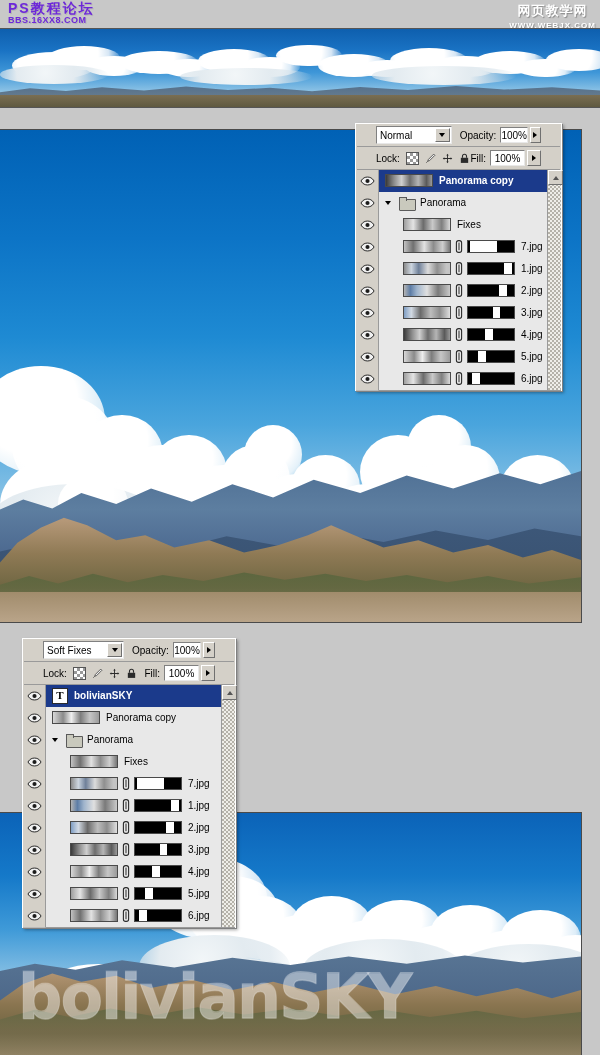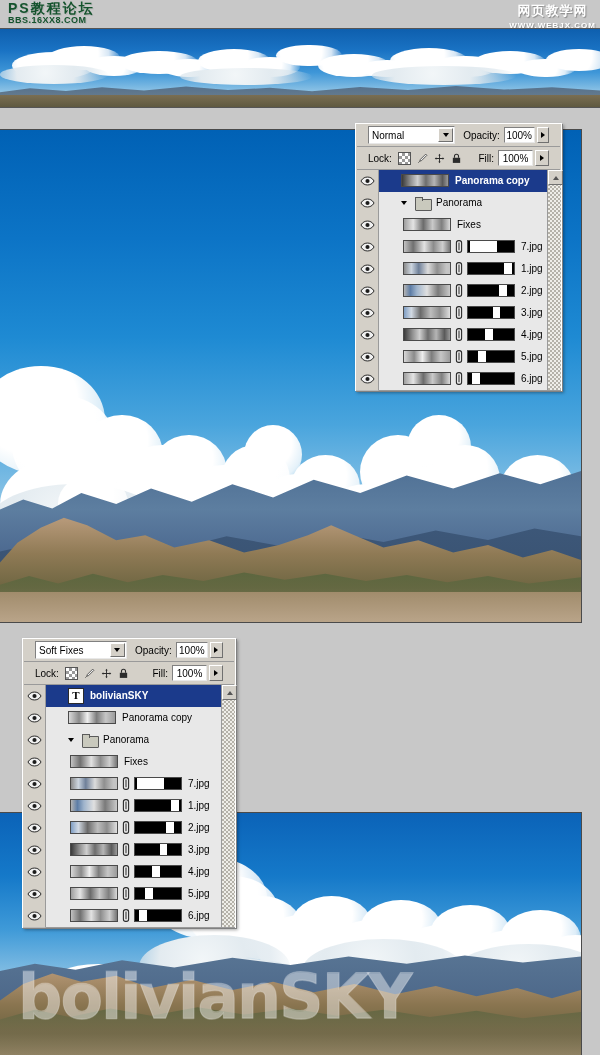--- a/index.html
+++ b/index.html
@@ -11,21 +11,21 @@
   }
 
   
   .imgwrap{position:absolute;overflow:hidden;}
   .sky{position:absolute;left:0;top:0;width:100%;height:100%;}
   .cloudlayer{position:absolute;left:0;top:0;width:100%;height:100%;}
   .ridge{position:absolute;left:0;width:100%;}
 
   
   #topbar{position:absolute;left:0;top:0;width:600px;height:28px;background:#c8c8c8;}
-  .wm-left{position:absolute;left:8px;top:1px;color:#14532d;line-height:1;}
+  .wm-left{position:absolute;left:8px;top:1px;color:#6d28d9;line-height:1;}
   .wm-left .l1{font-size:14px;letter-spacing:2px;font-weight:bold;text-shadow:1px 1px 0 #b5b5b5;}
   .wm-left .l2{font-size:9px;letter-spacing:0.5px;margin-top:1px;font-weight:bold;text-shadow:1px 1px 0 #b5b5b5;}
   .wm-right{position:absolute;right:4px;top:2px;text-align:center;color:#fff;}
   .wm-right .r1{font-size:13px;letter-spacing:1px;font-weight:bold;text-shadow:1px 1px 1px #8a8a8a;}
   .wm-right .r2{font-size:8px;letter-spacing:1px;font-weight:bold;margin-top:1px;text-shadow:1px 1px 1px #8a8a8a;}
 
   
   #strip{left:0;top:28px;width:600px;height:78px;border-top:1px solid #555;border-bottom:1px solid #555;}
   #strip .sky{background:linear-gradient(to bottom,#0e5fae 0%,#1a73c4 28%,#3f97d8 56%,#86bfe4 78%,#b9d6e6 100%);}
 
@@ -49,21 +49,21 @@
     font-family:"DejaVu Sans", sans-serif;font-weight:bold;letter-spacing:-2px;
     color:rgba(255,255,255,.30);
     text-shadow:0 1px 0 rgba(255,255,255,.20);
     -webkit-text-stroke:1px rgba(255,255,255,.22);
     pointer-events:none;white-space:nowrap;}
 
   
   .panel{position:absolute;background:#d4d0c8;border:1px solid #ffffff;
          box-shadow:1px 1px 0 #808080, 2px 2px 3px rgba(0,0,0,.35);
          font-size:10px;color:#000;}
-  .panel .prow{display:flex;align-items:center;height:22px;padding:0 12px;}
+  .panel .prow{display:flex;align-items:center;height:22px;padding:0 20px;}
   .sep{height:1px;background:#9a9a9a;margin:0 1px;}
 
   .blendsel{position:relative;width:98px;height:16px;background:#fff;border:1px solid #808080;
             border-right-color:#e8e8e8;border-bottom-color:#e8e8e8;display:flex;align-items:center;}
   .blendsel span{padding-left:3px;font-size:10px;}
   .blendsel .arrowbtn{position:absolute;right:1px;top:1px;width:13px;height:12px;background:#d4d0c8;
             border:1px solid #fff;border-right-color:#707070;border-bottom-color:#707070;
             display:flex;align-items:center;justify-content:center;}
   .tri-d{width:0;height:0;border-left:3px solid transparent;border-right:3px solid transparent;border-top:4px solid #000;}
   .tri-r{width:0;height:0;border-top:3px solid transparent;border-bottom:3px solid transparent;border-left:4px solid #000;}
@@ -83,21 +83,21 @@
 
   
   .layerlist{position:relative;background:#e8e8e8;}
   .lrow{display:flex;align-items:center;height:22px;position:relative;background:#e8e8e8;}
   .lrow.sel{background:#1b3a8b;}
   .lrow.sel .lname{color:#fff;font-weight:bold;}
   .lrow .eyecell{width:22px;min-width:22px;height:22px;display:flex;align-items:center;justify-content:center;
         background:#d4d0c8;border-right:1px solid #9a9a9a;border-bottom:1px solid #b9b9b9;}
   .lrow.sel .eyecell{background:#d4d0c8;}
   .eye{width:15px;height:10px;}
-  .lbody{flex:1;display:flex;align-items:center;height:22px;padding-left:22px;border-bottom:1px solid #9a9a9a;}
+  .lbody{flex:1;display:flex;align-items:center;height:22px;padding-left:6px;border-bottom:1px solid #9a9a9a;}
   .lrow.sel .lbody{border-bottom:1px solid #39508f;}
   .lname{font-size:10px;margin-left:6px;white-space:nowrap;}
 
   .thumb{width:46px;height:11px;border:1px solid #4a4a4a;background:#fff;position:relative;overflow:hidden;}
   .thumb .tstrip{position:absolute;left:0;top:0;width:100%;height:100%;}
   .maskthumb{width:46px;height:11px;border:1px solid #4a4a4a;position:relative;overflow:hidden;background:#000;}
   .maskthumb i{position:absolute;top:0;height:100%;background:#fff;}
   .linkic{width:10px;height:13px;margin:0 3px;}
   .folder{width:15px;height:12px;position:relative;}
   .folder:before{content:"";position:absolute;left:0;top:2px;width:15px;height:10px;background:#c9c9bd;border:1px solid #5a5a5a;border-radius:0 0 1px 1px;}

